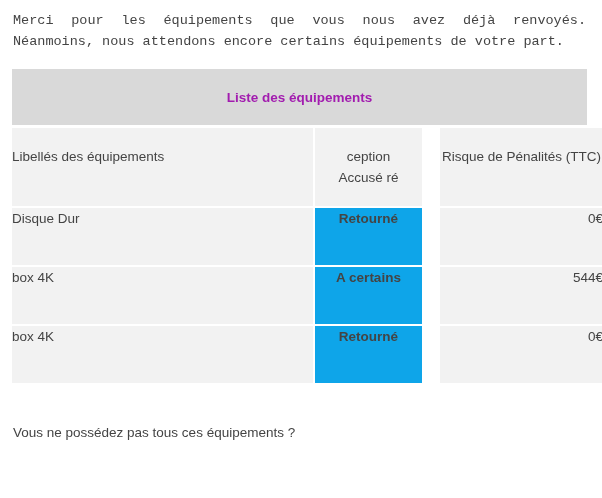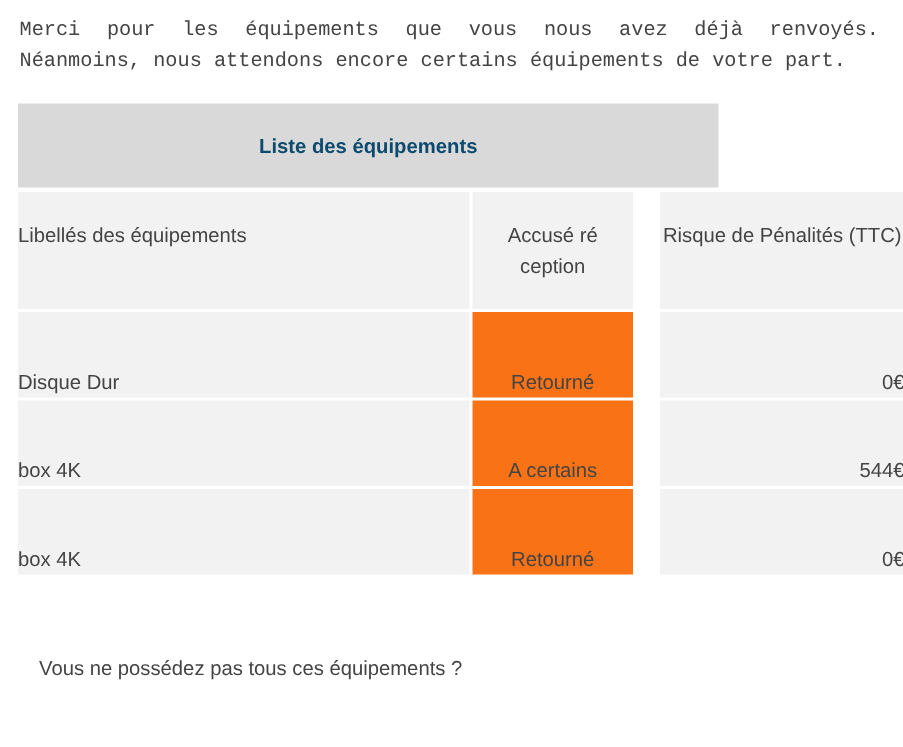--- a/index.html
+++ b/index.html
@@ -27,71 +27,71 @@
       width: 573px;
       line-height: 21px;
       text-align: justify;
       margin: 0;
       font-family: Liberation Mono, monospace;
     }
     .title-band {
       position: absolute;
       left: 12px;
       top: 69px;
-      width: 467px;
+      width: 575px;
       height: 56px;
       background: #d9d9d9;
       display: flex;
       align-items: center;
       justify-content: center;
       font-weight: bold;
-      color: #0c4a6e;
+      color: #a21caf;
     }
     .cell {
       position: absolute;
       box-sizing: border-box;
       background: #f2f2f2;
       line-height: 21px;
     }
-    .cell.white { background: #f97316; }
+    .cell.white { background: #0ea5e9; font-weight: bold; }
     .cell.header { padding-top: 18px; }
-    .cell.data { display: flex; align-items: flex-end; }
+    .cell.data { display: flex; align-items: flex-start; }
     .col1 { left: 12px; width: 301px; }
     .col2 { left: 315px; width: 107px; text-align: center; justify-content: center; }
     .col3 { left: 440px; width: 163px; }
     .col3.data { justify-content: flex-end; text-align: right; }
     .col3.header { text-align: center; white-space: nowrap; }
     .row-h { top: 128px; height: 78px; }
     .row-1 { top: 208px; height: 57px; }
     .row-2 { top: 267px; height: 57px; }
     .row-3 { top: 326px; height: 57px; }
     .para {
       position: absolute;
       left: 13px;
-      margin: 13px;
+      margin: 0;
       line-height: 21px;
       white-space: nowrap;
     }
     .p-question { top: 422px; }
     .p-contact { top: 457px; }
   </style>
 </head>
 <body>
 
 <div class="page">
 
   <p class="intro">Merci pour les équipements que vous nous avez déjà renvoyés. Néanmoins, nous attendons encore certains équipements de votre part.</p>
 
   <div>
     <div class="title-band">Liste des équipements</div>
 
     <div class="cell header col1 row-h">Libellés des équipements</div>
     <div class="cell header col2 row-h">
+      <div>ception</div>
       <div>Accusé ré</div>
-      <div>ception</div>
     </div>
     <div class="cell header col3 row-h">Risque de Pénalités (TTC)</div>
 
     <div class="cell data col1 row-1">
       <span>Disque Dur</span>
     </div>
     <div class="cell data white col2 row-1">
       <span>Retourné</span>
     </div>
     <div class="cell data col3 row-1">

